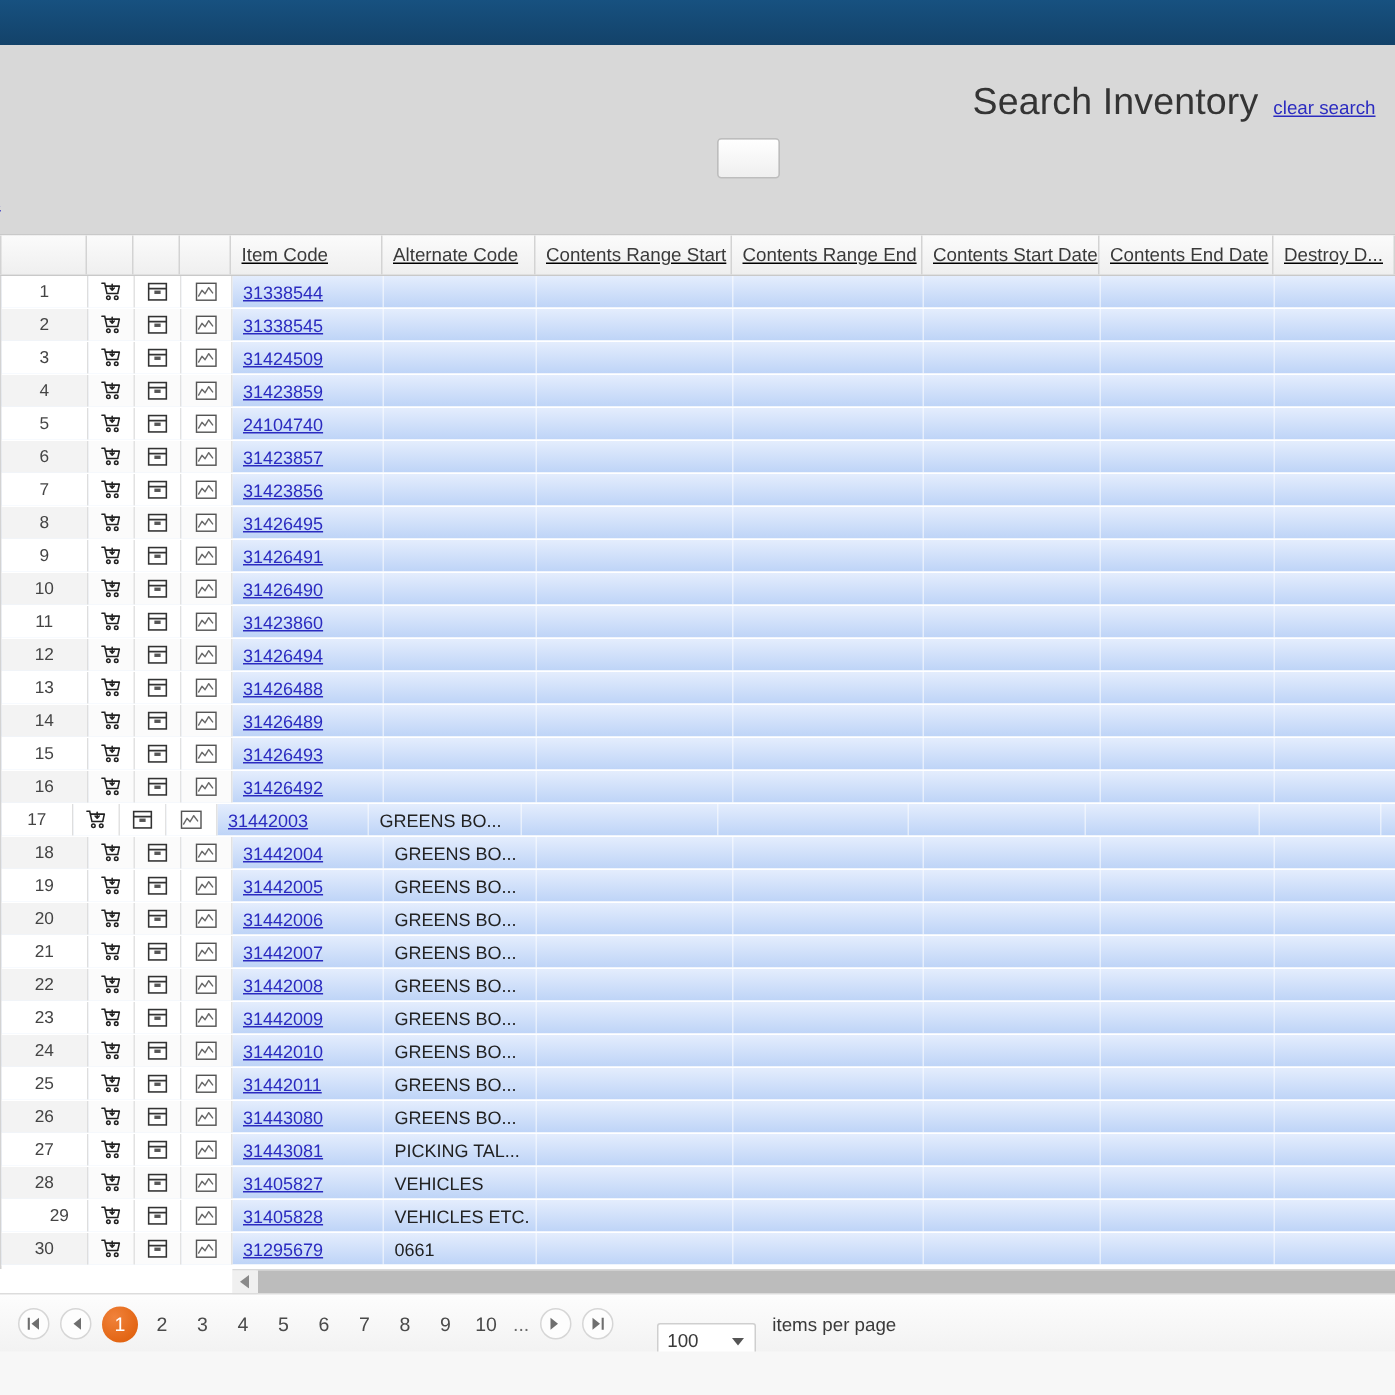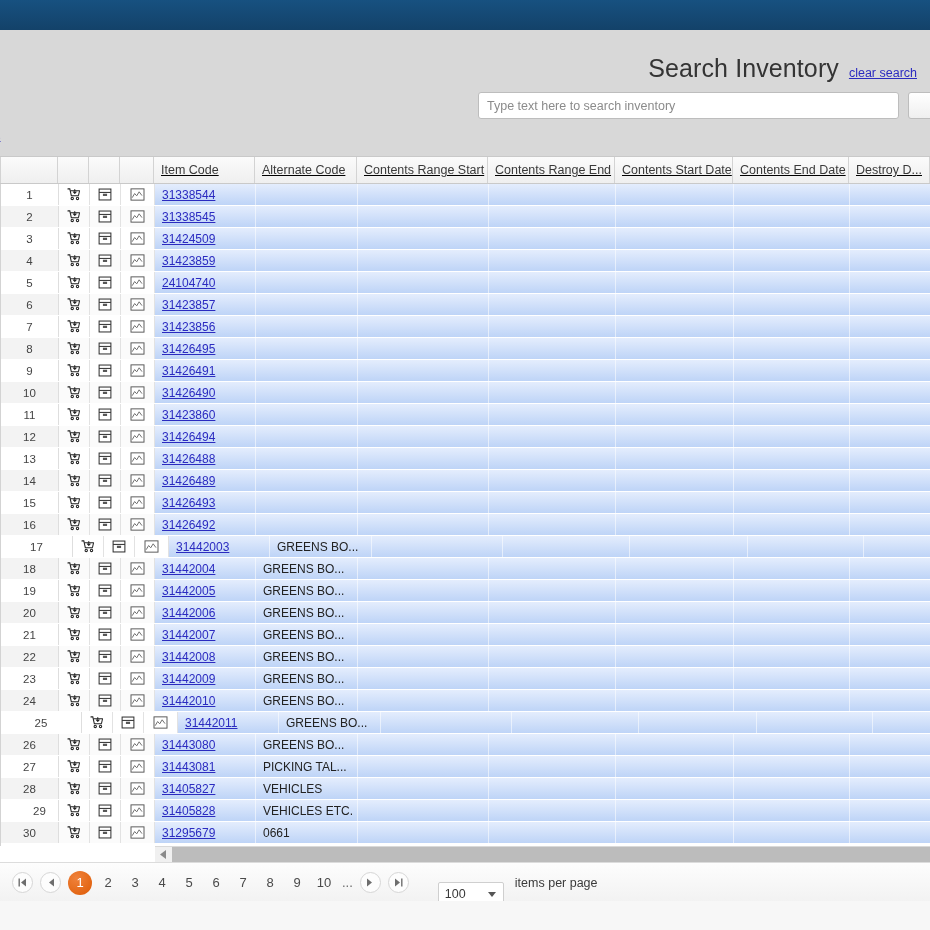--- a/index.html
+++ b/index.html
@@ -307,21 +307,20 @@
   <div class="pagehead">
 
     <div class="corner-link">s</div>
 
     <div class="title-row">
       <div class="page-title">Search Inventory</div>
       <div class="clear-link">clear search</div>
     </div>
 
     <div class="search-row">
-      <input class="search-input" type="text" placeholder="Type text here to search inventory" style="">
       <div class="search-btn"></div>
     </div>
   </div>
 
   <div class="grid">
 
     <div class="grid-header" id="grid-header">
         <div class="hcell first" style="width: 58px;"></div>
         <div class="hcell" style="width: 31px;"></div>
         <div class="hcell" style="width: 31px;"></div>
@@ -874,21 +873,21 @@
             <a>31426492</a>
           </div>
           <div class="cell c-alt" style="width: 102px;"></div>
           <div class="cell c-plain" style="width: 131px;"></div>
           <div class="cell c-plain" style="width: 127px;"></div>
           <div class="cell c-plain" style="width: 118px;"></div>
           <div class="cell c-plain" style="width: 116px;"></div>
           <div class="cell c-plain" style="width: 81px;"></div>
         </div>
         <div class="row odd">
-          <div class="cell c-num" style="width: 72px;">17</div>
+          <div class="cell c-num" style="width: 48px;">17</div>
           <div class="cell c-icon" style="width: 31px;">
             <svg class="icon-svg" width="15" height="15" viewBox="0 0 16 16" aria-hidden="true">
               <path d="M1 2 H3 L4.6 9.3 H12.2" fill="none" stroke="#222" stroke-width="1.1" stroke-linecap="round"></path>
               <path d="M3.6 4 H13.4 L12.2 9.3" fill="none" stroke="#222" stroke-width="1.1" stroke-linejoin="round"></path>
               <path d="M8.3 2.6 V6.6 M6.8 5.3 L8.3 6.9 L9.8 5.3" fill="none" stroke="#222" stroke-width="1.1" stroke-linecap="round" stroke-linejoin="round"></path>
               <circle cx="5.6" cy="12.2" r="1.25" fill="none" stroke="#222" stroke-width="1.1"></circle>
               <circle cx="11.2" cy="12.2" r="1.25" fill="none" stroke="#222" stroke-width="1.1"></circle>
             </svg>
           </div>
           <div class="cell c-icon" style="width: 31px;">
@@ -1146,21 +1145,21 @@
             <a>31442010</a>
           </div>
           <div class="cell c-alt" style="width: 102px;">GREENS BO...</div>
           <div class="cell c-plain" style="width: 131px;"></div>
           <div class="cell c-plain" style="width: 127px;"></div>
           <div class="cell c-plain" style="width: 118px;"></div>
           <div class="cell c-plain" style="width: 116px;"></div>
           <div class="cell c-plain" style="width: 81px;"></div>
         </div>
         <div class="row odd">
-          <div class="cell c-num" style="width: 81px;">25</div>
+          <div class="cell c-num" style="width: 58px;">25</div>
           <div class="cell c-icon" style="width: 31px;">
             <svg class="icon-svg" width="15" height="15" viewBox="0 0 16 16" aria-hidden="true">
               <path d="M1 2 H3 L4.6 9.3 H12.2" fill="none" stroke="#222" stroke-width="1.1" stroke-linecap="round"></path>
               <path d="M3.6 4 H13.4 L12.2 9.3" fill="none" stroke="#222" stroke-width="1.1" stroke-linejoin="round"></path>
               <path d="M8.3 2.6 V6.6 M6.8 5.3 L8.3 6.9 L9.8 5.3" fill="none" stroke="#222" stroke-width="1.1" stroke-linecap="round" stroke-linejoin="round"></path>
               <circle cx="5.6" cy="12.2" r="1.25" fill="none" stroke="#222" stroke-width="1.1"></circle>
               <circle cx="11.2" cy="12.2" r="1.25" fill="none" stroke="#222" stroke-width="1.1"></circle>
             </svg>
           </div>
           <div class="cell c-icon" style="width: 31px;">

